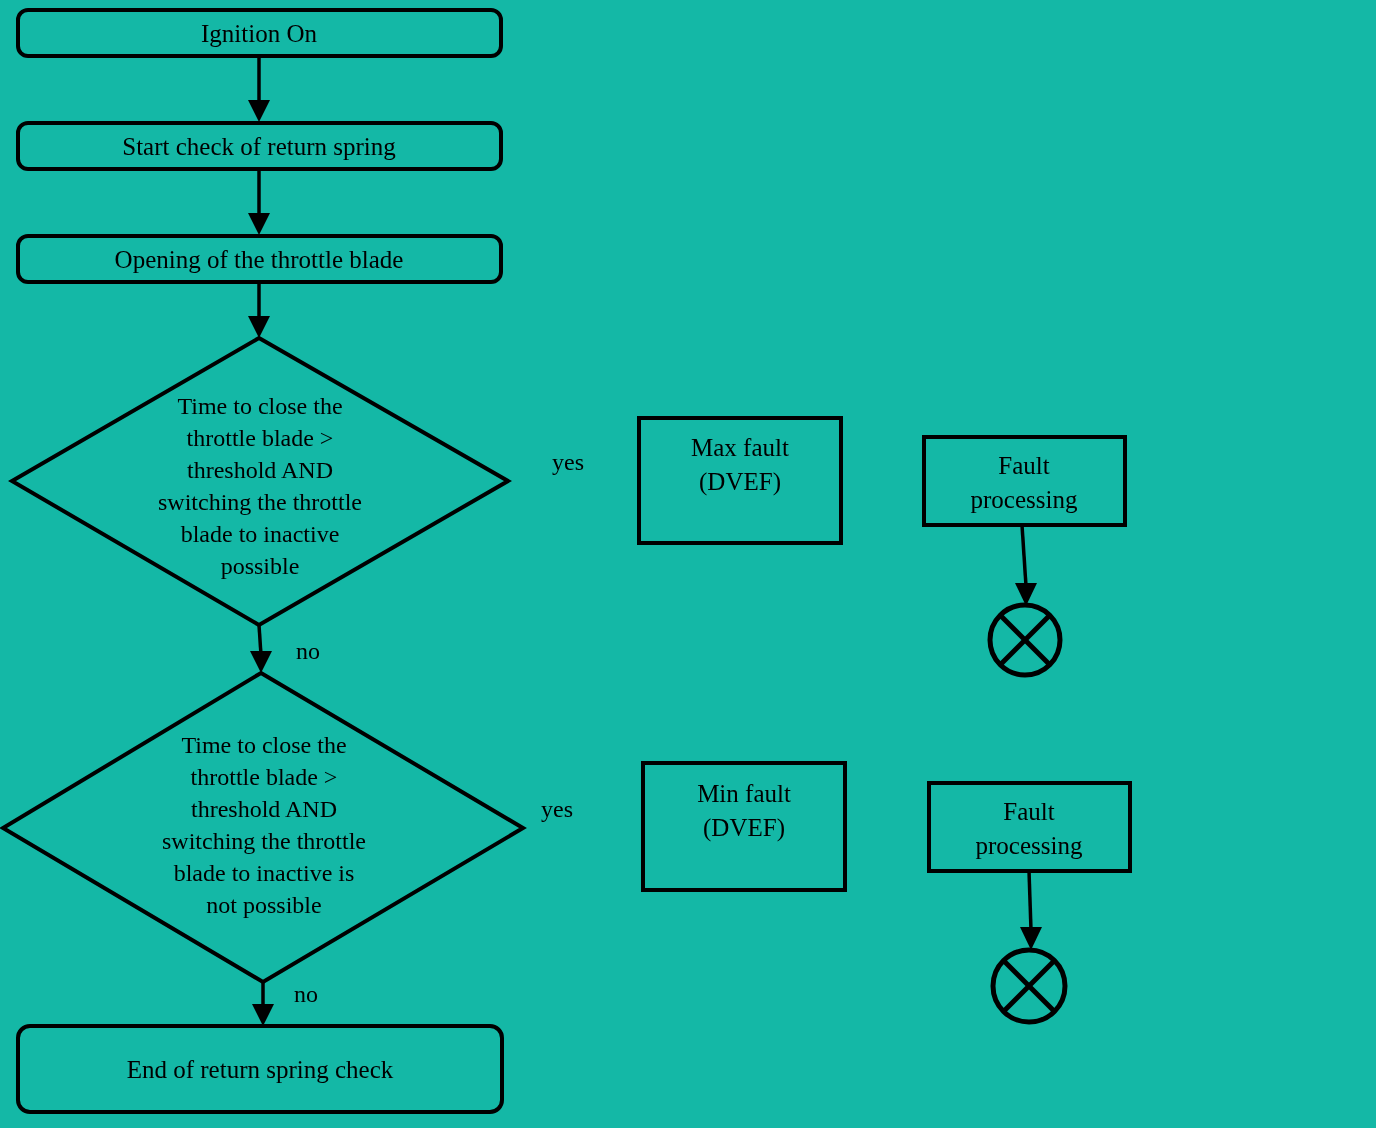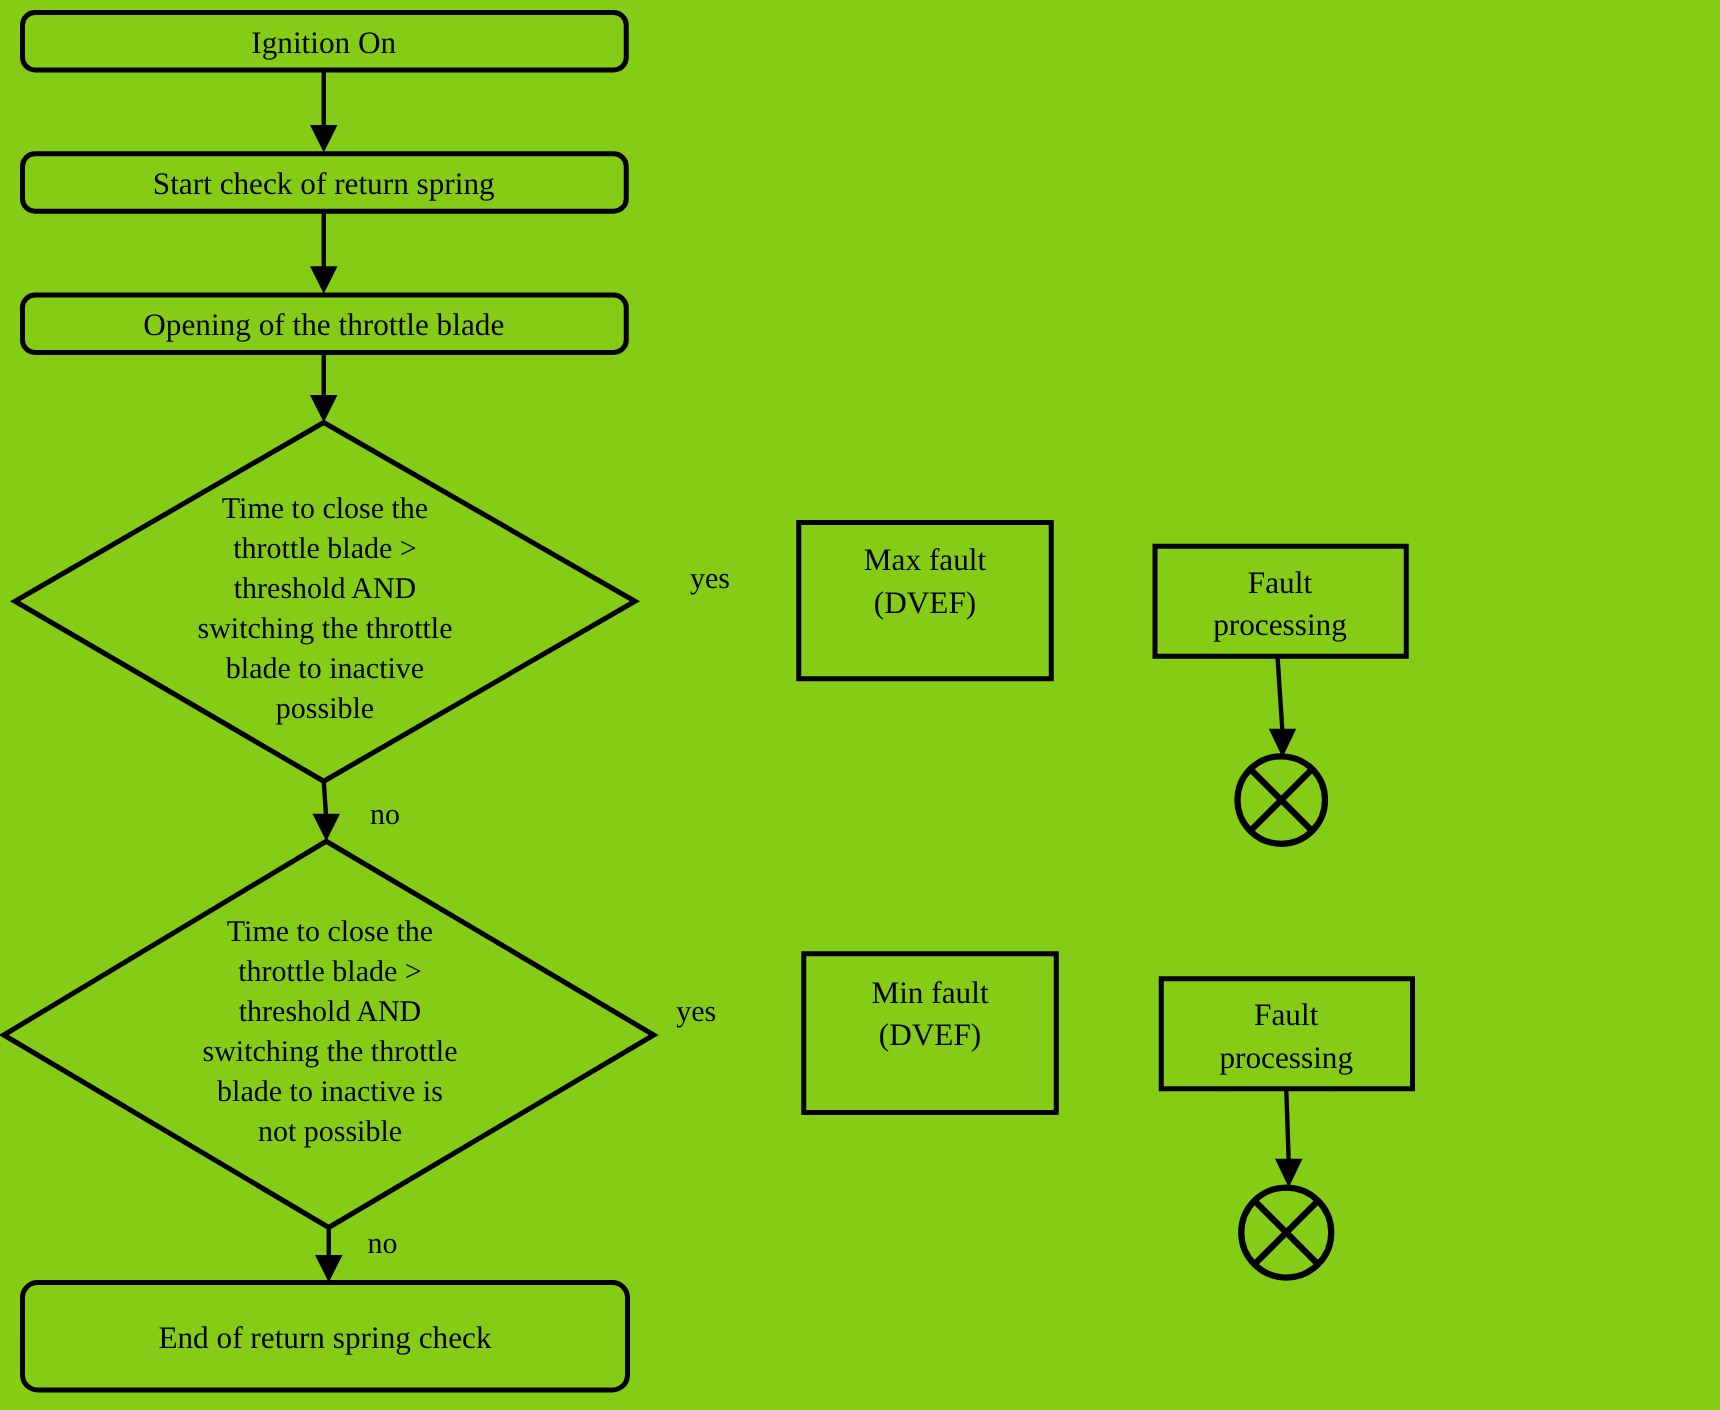--- a/index.html
+++ b/index.html
@@ -4,21 +4,21 @@
 <style>
   html, body {
     margin: 0;
     padding: 0;
     background: #ffffff;
   }
   #page {
     position: relative;
     width: 1376px;
     height: 1128px;
-    background: #84cc16;
+    background: #14b8a6;
     overflow: hidden;
     font-family: "Liberation Serif", "DejaVu Serif", serif;
   }
   svg#flow {
     position: absolute;
     left: 0;
     top: 0;
     width: 1376px;
     height: 1128px;
   }

